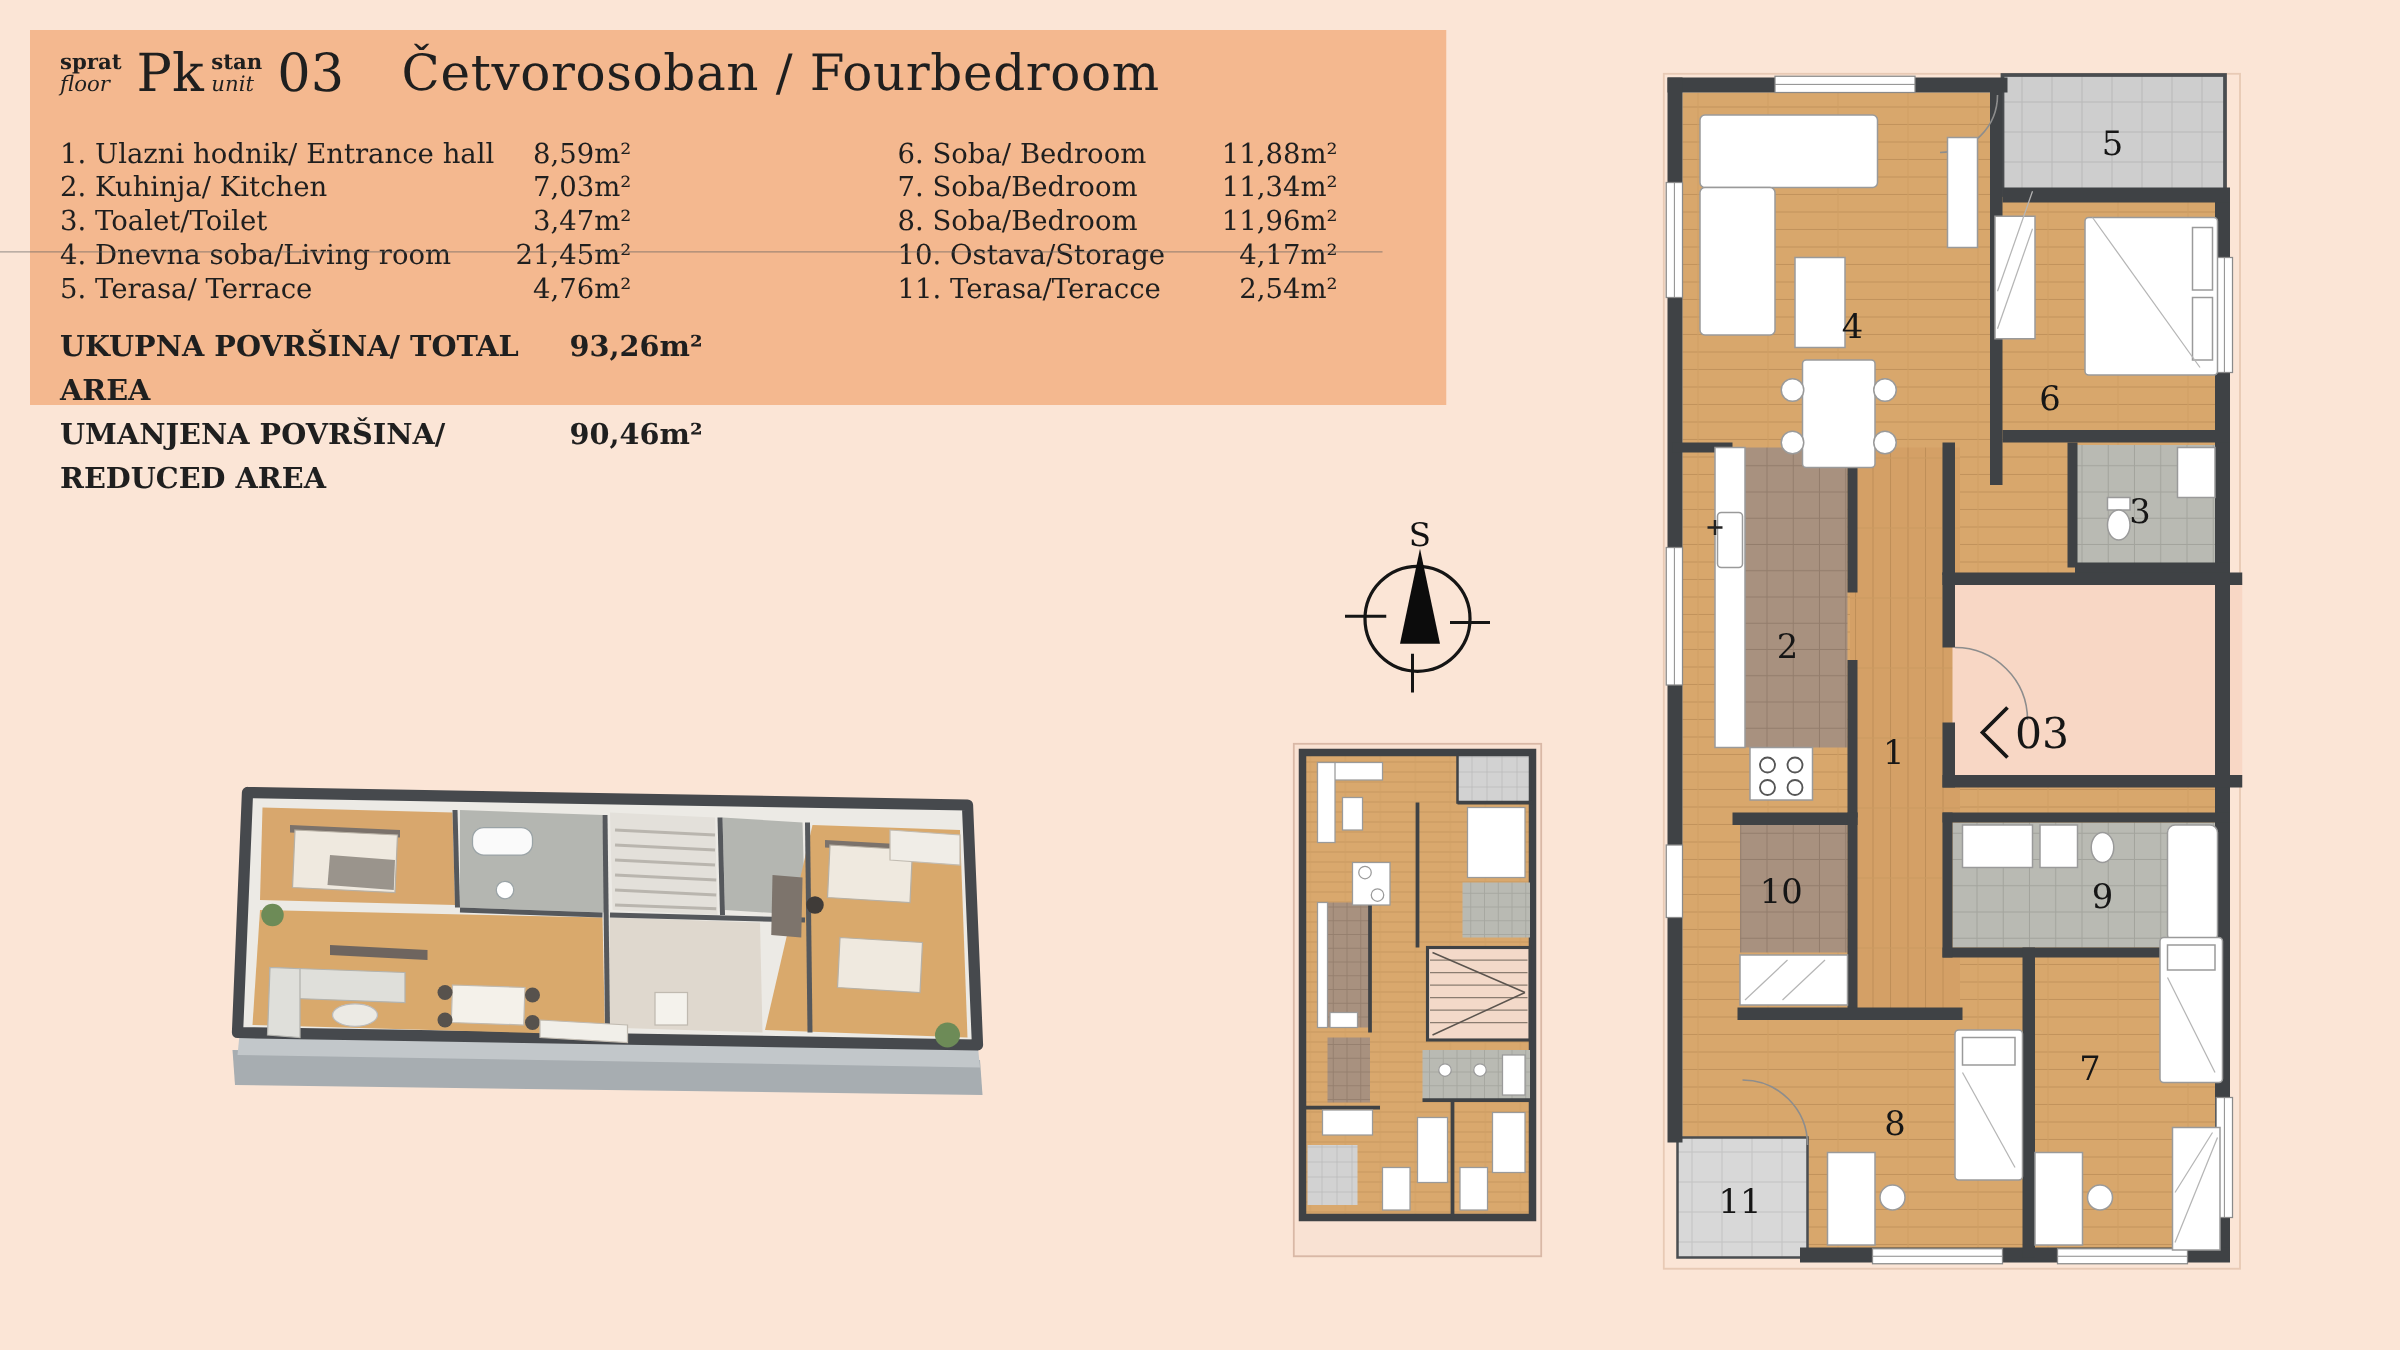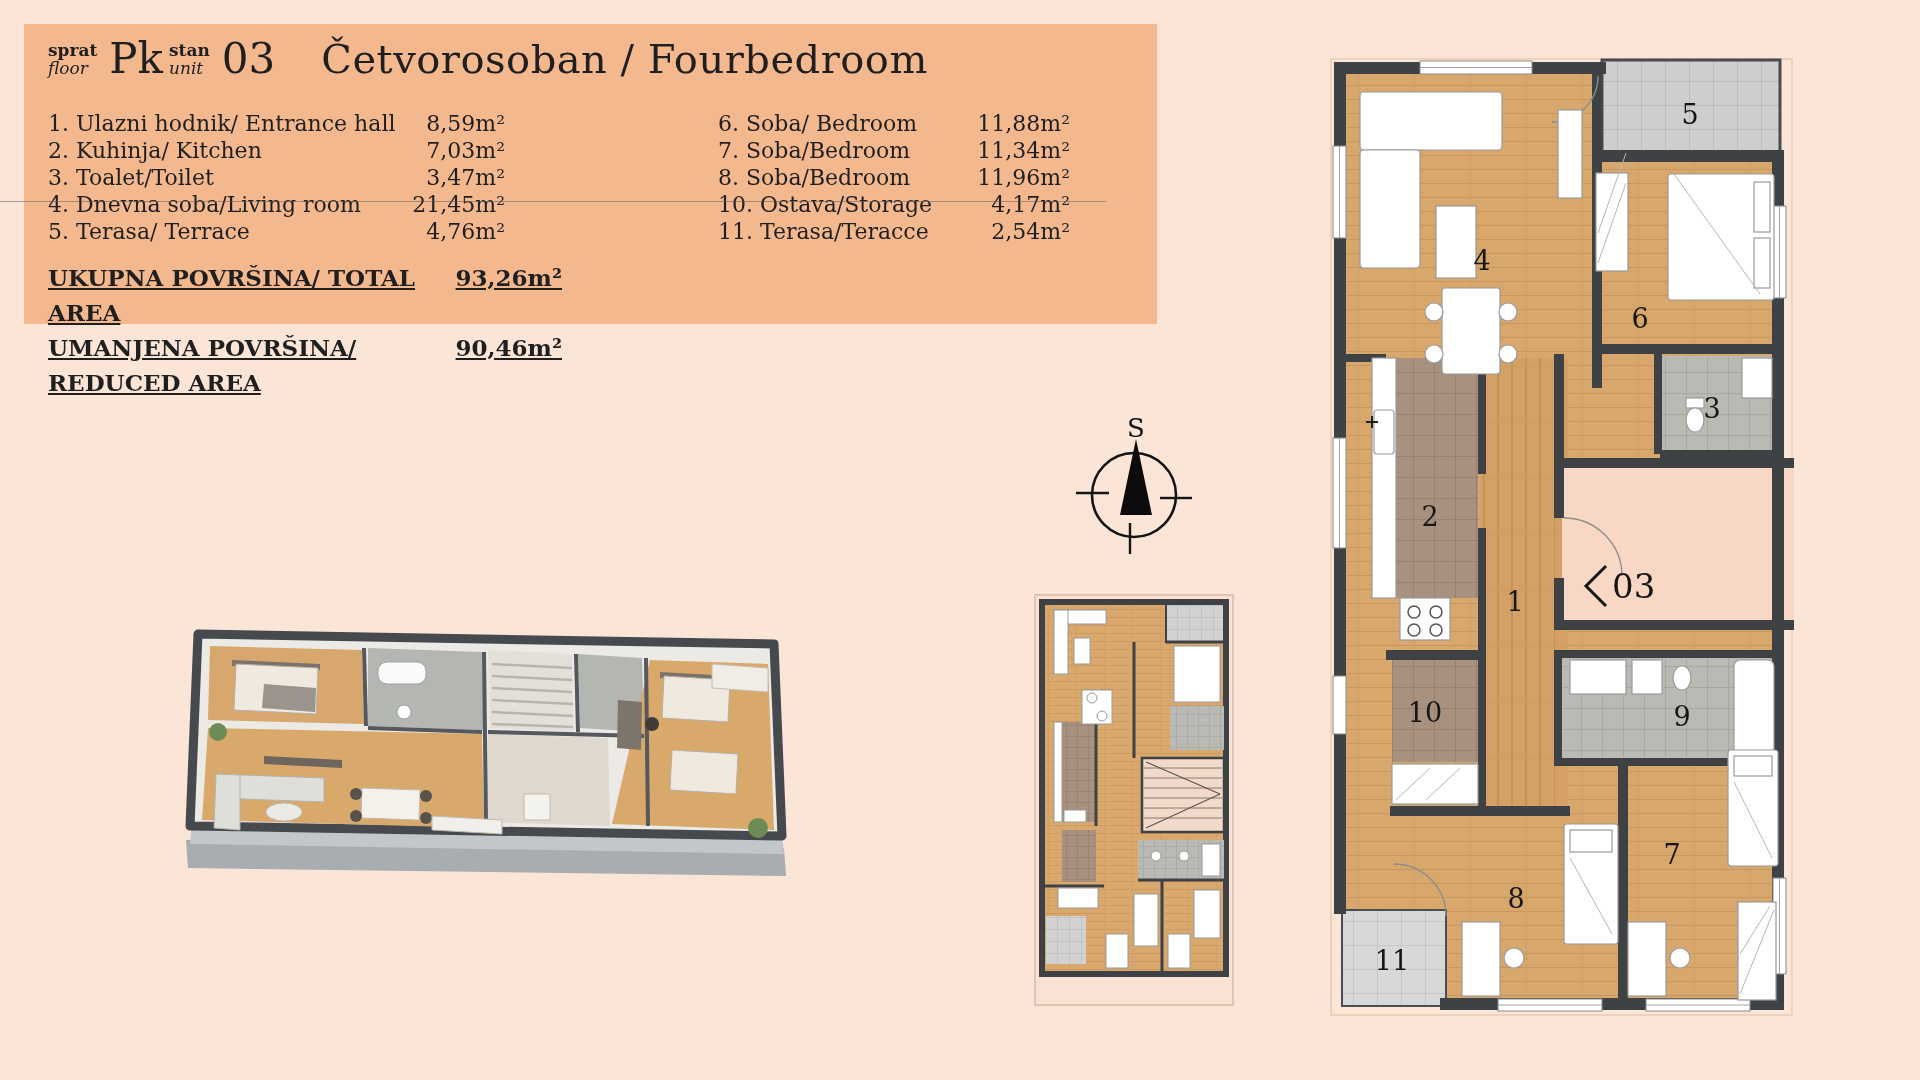--- a/index.html
+++ b/index.html
@@ -18,21 +18,21 @@
   .stack .sr{font-weight:bold;}
   .stack .en{font-style:italic;}
   .big-val{font-size:42px;line-height:44px;margin:0 6px 0 12px;}
   .type-title{font-size:40px;margin-left:40px;letter-spacing:.5px;}
   .rooms-col{position:absolute;top:86px;}
   .rooms-left{left:24px;width:457px;}
   .rooms-right{left:694px;width:352px;}
   .room-row{display:flex;justify-content:space-between;font-size:22px;line-height:27px;}
   .room-row .area{white-space:nowrap;}
   .totals{position:absolute;left:24px;top:236px;width:514px;}
-  .total-row{display:flex;justify-content:space-between;font-weight:bold;font-size:23px;line-height:35px;text-decoration:underline;}
+  .total-row{display:flex;justify-content:space-between;font-weight:bold;font-size:23px;line-height:35px;}
   .faint-line{position:absolute;left:0;top:201px;width:1106px;height:1px;background:#5f5f5f;opacity:.55;z-index:4;}
   
   .compass-box{position:absolute;left:1076px;top:413px;width:130px;height:152px;}
   .iso-box{position:absolute;left:172px;top:580px;width:640px;height:306px;}
   .small-plan-box{position:absolute;left:1034px;top:594px;width:200px;height:414px;}
   .large-plan-box{position:absolute;left:1330px;top:58px;width:464px;height:960px;}
   svg{display:block;}
   .room-num{font-family:"DejaVu Serif","Liberation Serif",serif;font-size:27px;fill:#161616;}
   .unit-num{font-family:"DejaVu Serif","Liberation Serif",serif;font-size:34px;fill:#161616;}
   .compass-s{font-family:"DejaVu Serif","Liberation Serif",serif;font-size:26px;fill:#111;}

